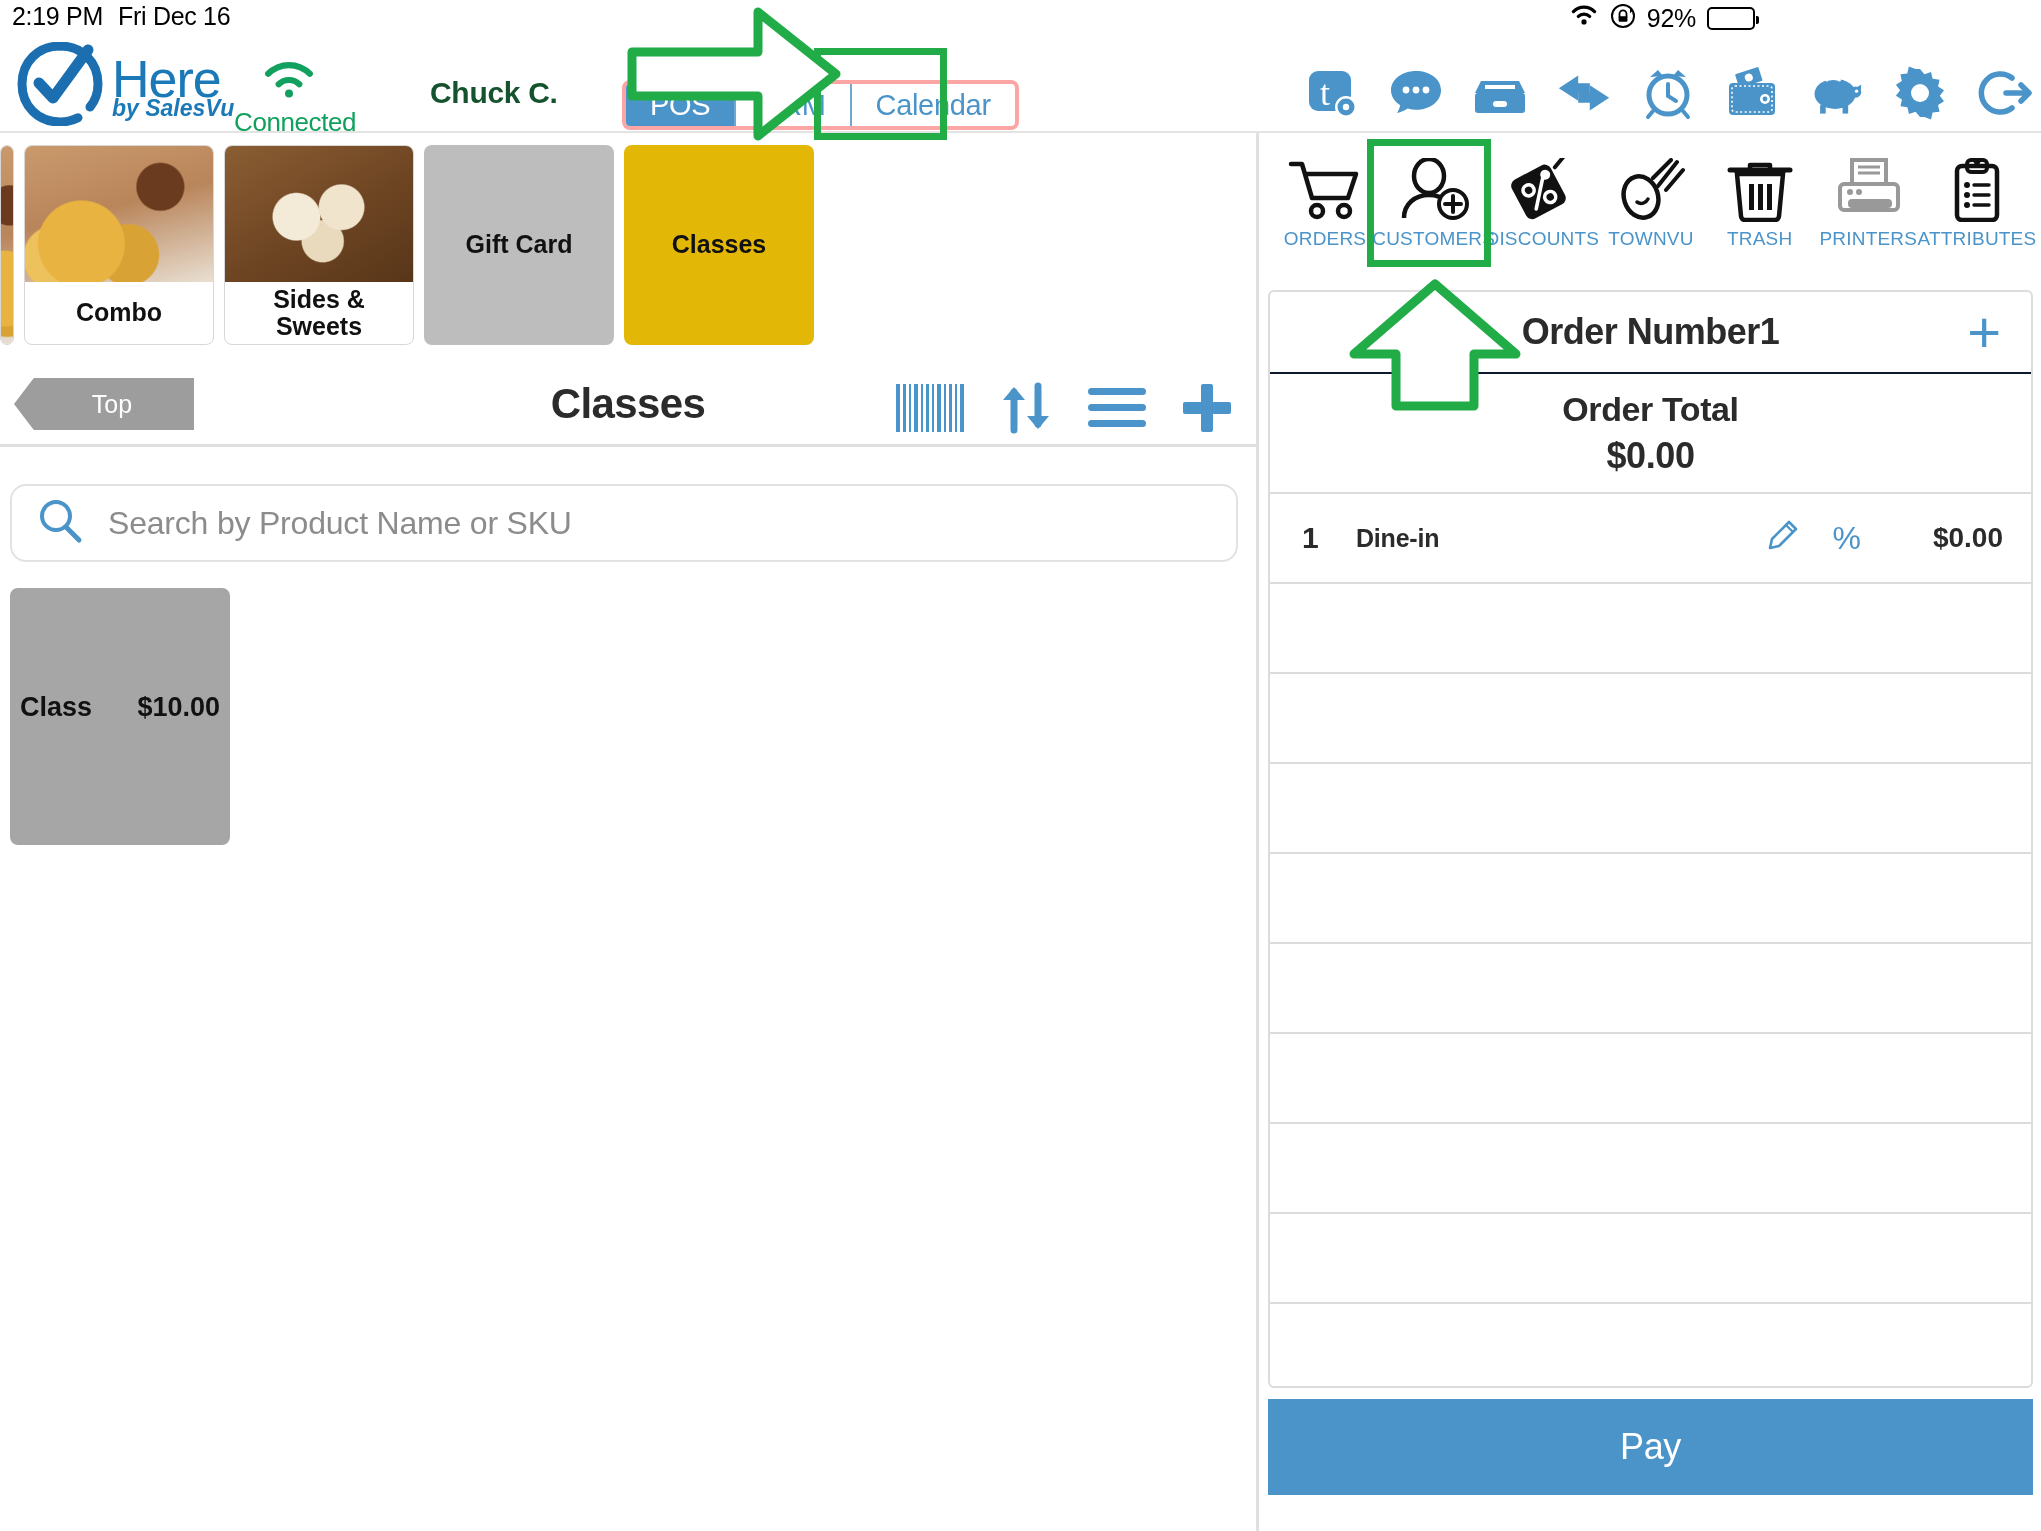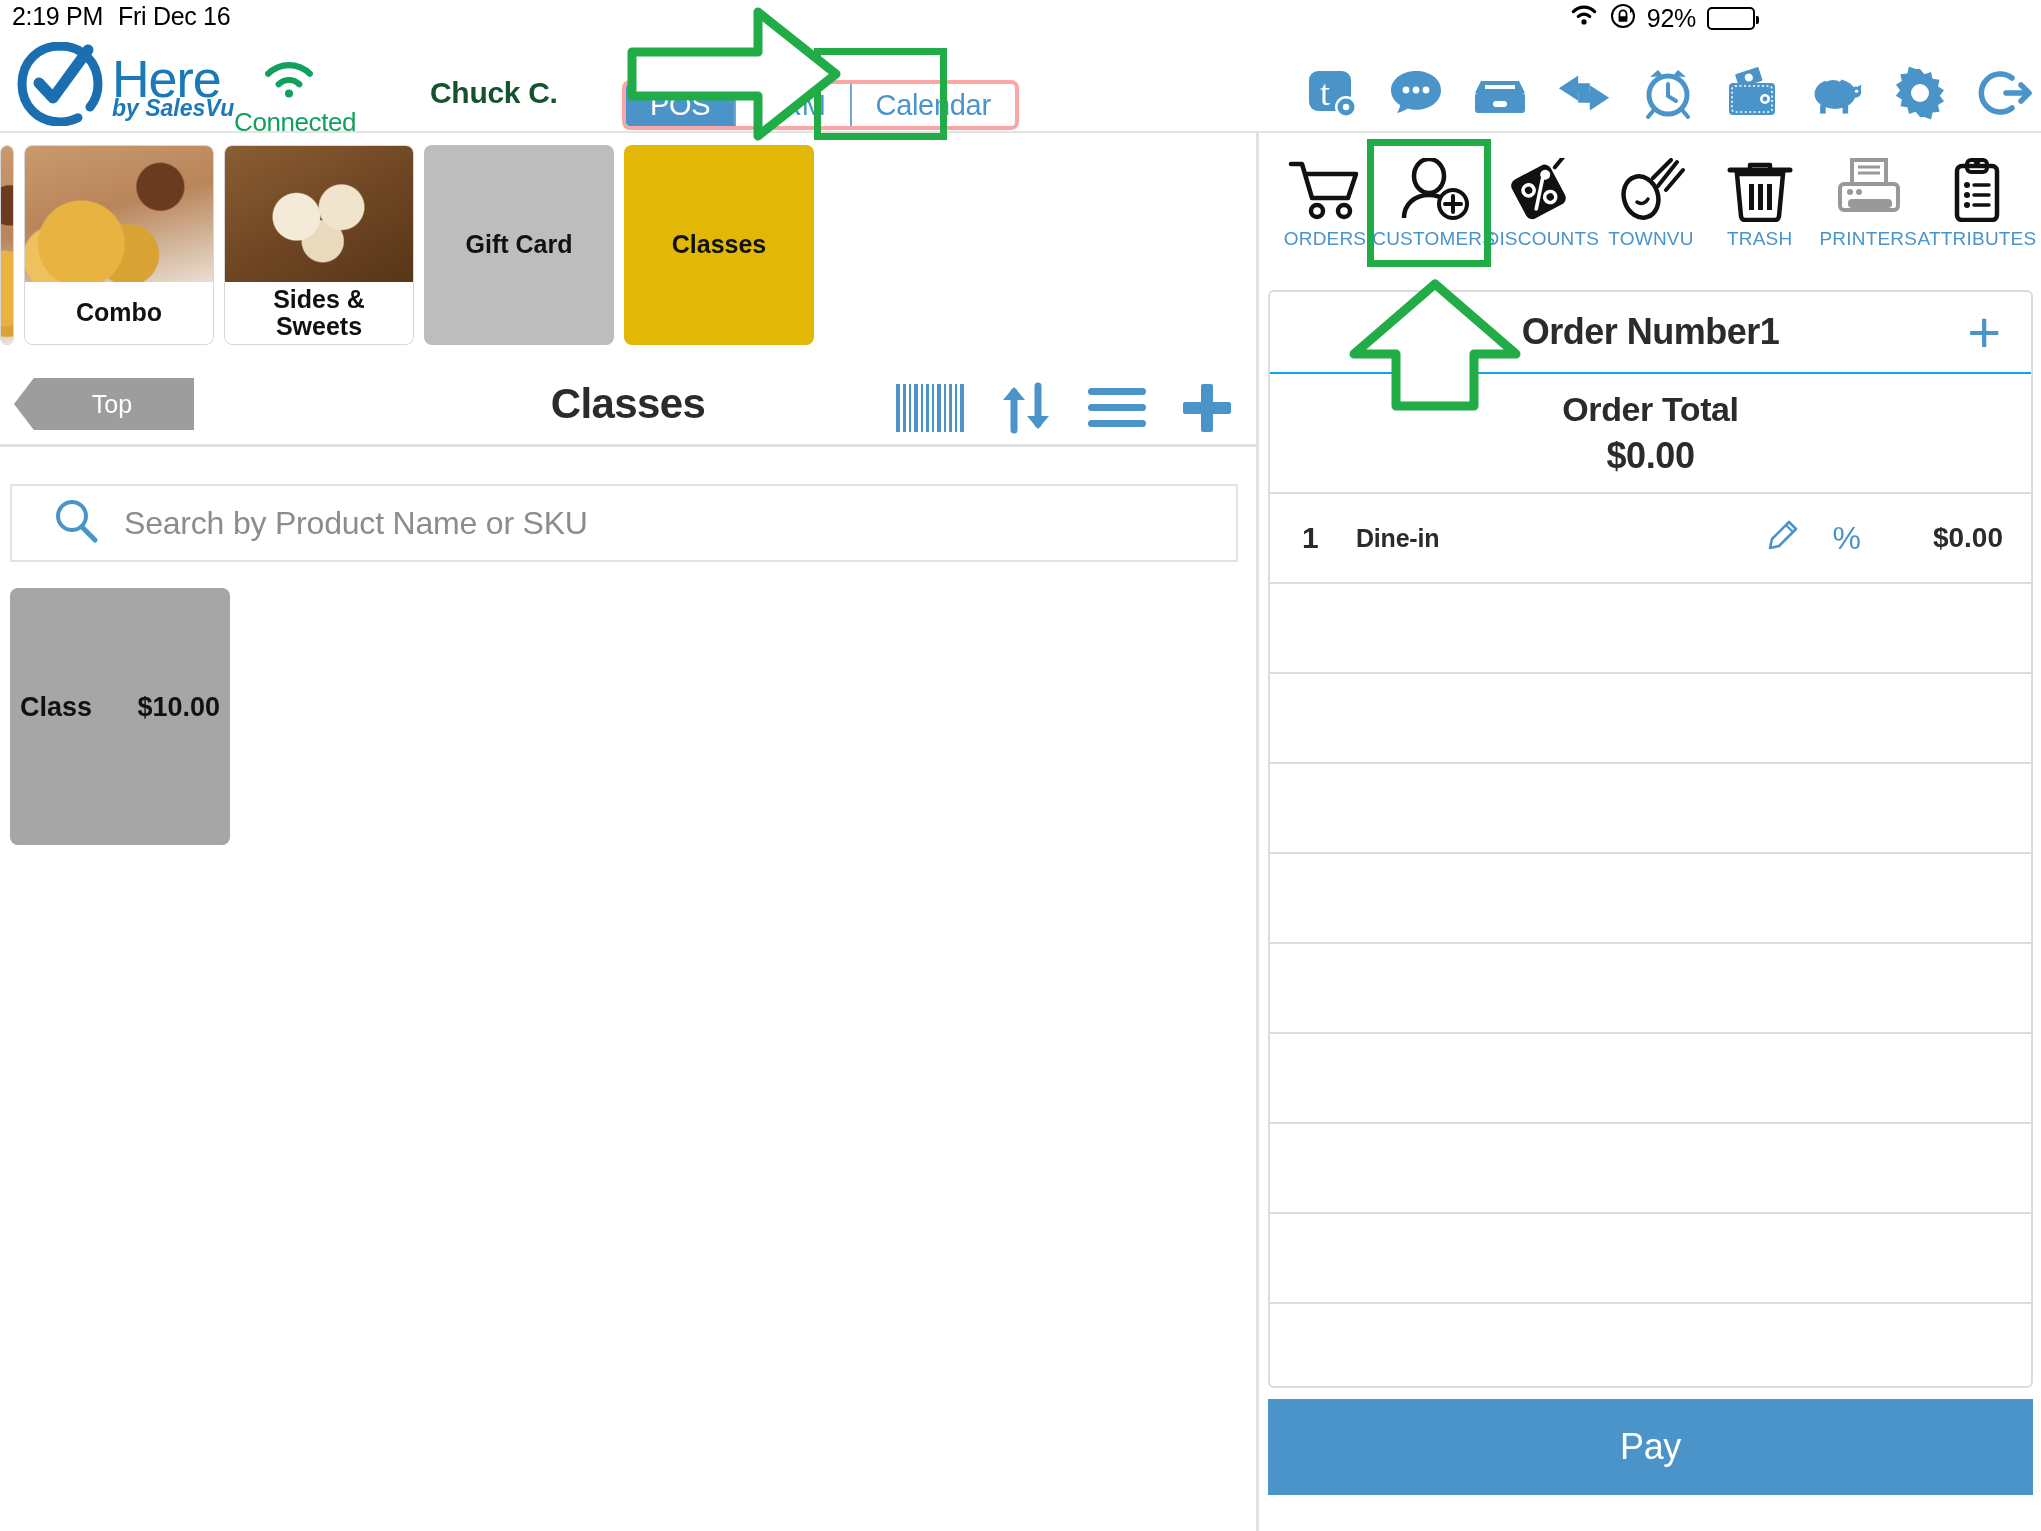--- a/index.html
+++ b/index.html
@@ -145,22 +145,22 @@
   .sec-icons {
     position: absolute; right: 22px; top: 8px; display: flex; align-items: center; gap: 32px;
   }
   .sec-divider {
     position: absolute; top: 444px; left: 0; width: 1256px; height: 3px; background: #e0e0e0;
   }
 
   
   .searchbox {
     position: absolute; top: 484px; left: 10px; width: 1228px; height: 78px;
-    border: 2px solid #e2e2e2; border-radius: 1px; background: #fff;
-    display: flex; align-items: center; padding-left: 40px; gap: 24px;
+    border: 2px solid #e2e2e2; border-radius: 16px; background: #fff;
+    display: flex; align-items: center; padding-left: 24px; gap: 24px;
   }
   .search-ph { font-size: 32px; color: #8c8c8c; letter-spacing: -0.2px; }
 
   
   .prod-grid { position: absolute; top: 588px; left: 10px; width: 1228px; }
   .prod-tile {
     width: 220px; height: 257px; background: #a6a6a6; border-radius: 8px;
     display: flex; flex-direction: row; align-items: center;
     justify-content: space-between; padding: 56px 10px 74px;
   }
@@ -178,21 +178,21 @@
   
   .order-panel {
     position: absolute; top: 290px; right: 0; width: 781px; height: 1241px;
     background: #fff;
   }
   .order-card {
     position: absolute; top: 0; left: 8px; width: 765px; height: 1098px;
     border: 2px solid #dcdcdc; border-radius: 6px; background: #fff; overflow: hidden;
   }
   .order-head {
-    height: 82px; border-bottom: 2px solid #0ea5e9; position: relative;
+    height: 82px; border-bottom: 2px solid #0f172a; position: relative;
     display: flex; align-items: center; justify-content: center;
   }
   .order-num { font-size: 36px; font-weight: 700; color: #2b2b2b; letter-spacing: -0.5px; }
   .order-add {
     position: absolute; right: 30px; top: 50%; transform: translateY(-50%);
     font-size: 58px; color: #4a94c9; line-height: 0.6; font-weight: 300;
   }
   .order-total-block {
     height: 120px; border-bottom: 2px solid #dcdcdc;
     display: flex; flex-direction: column; align-items: center; justify-content: center; gap: 6px;

